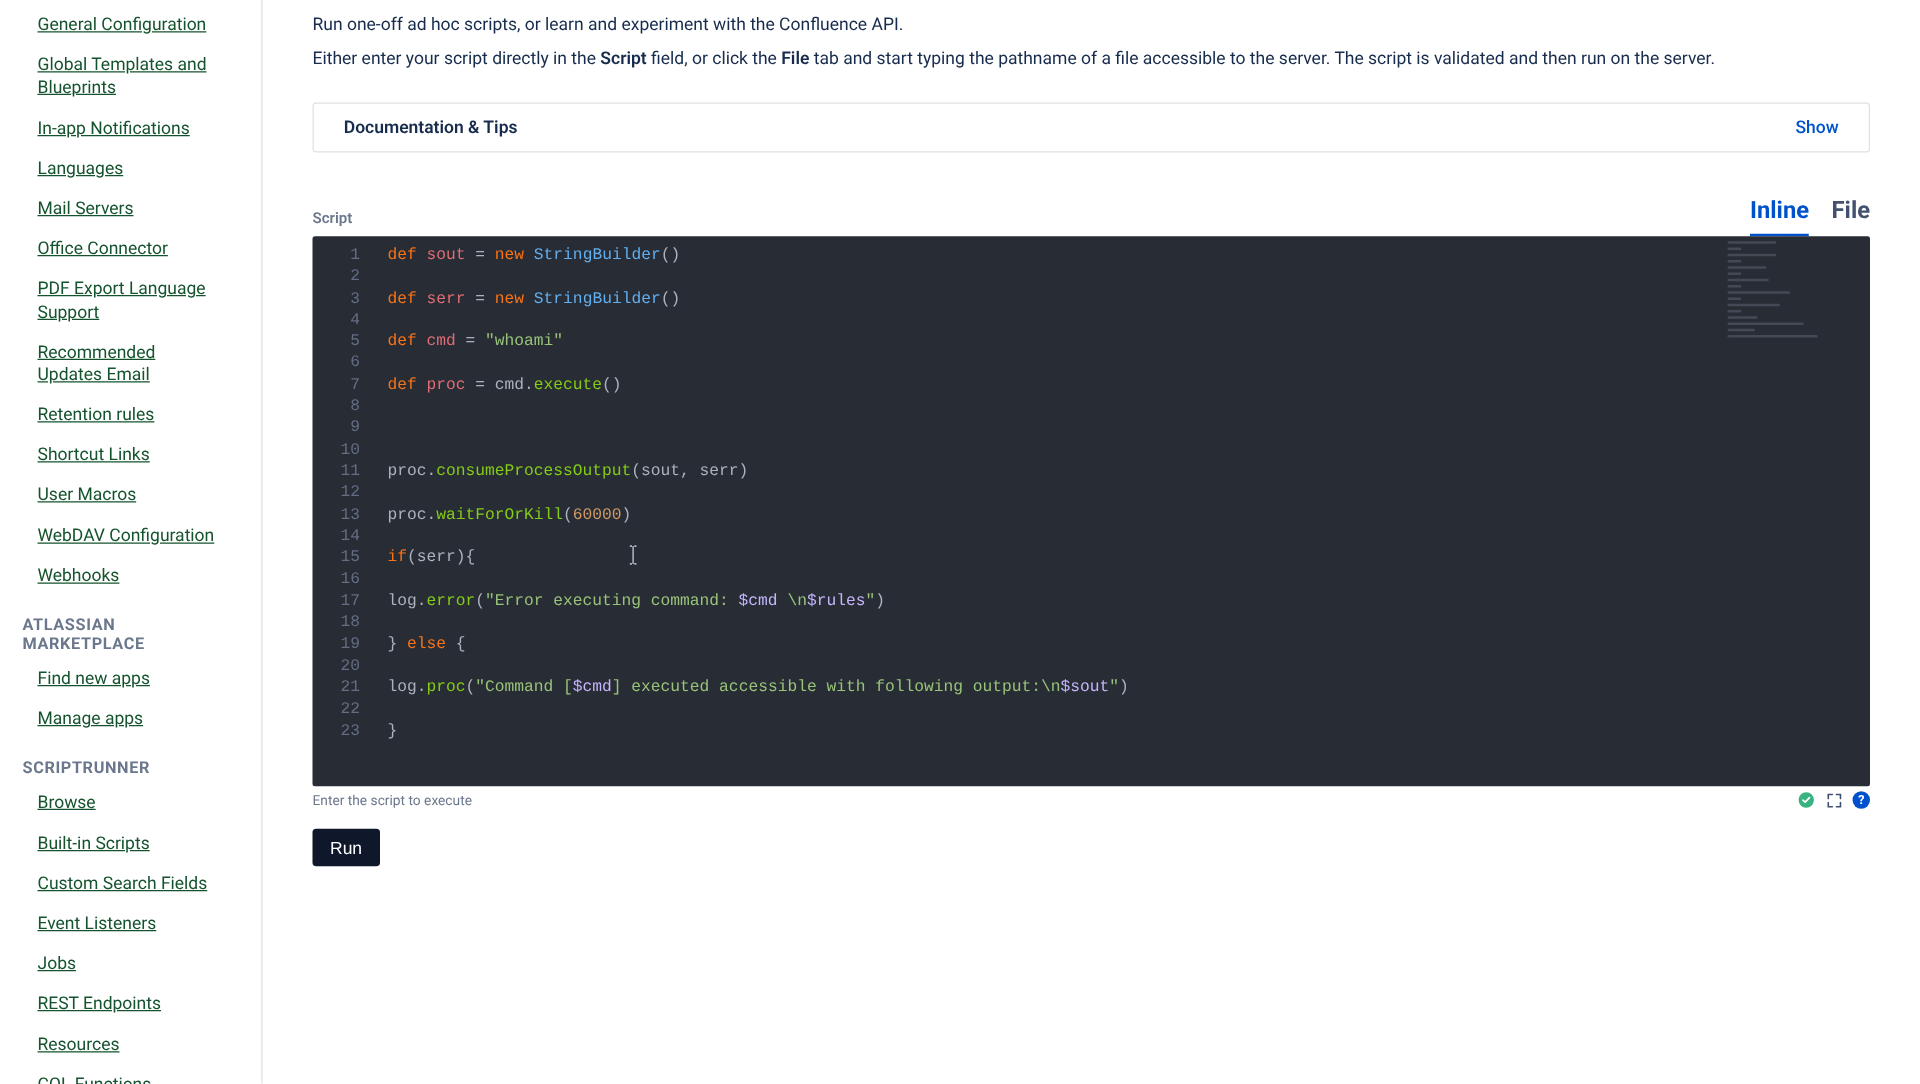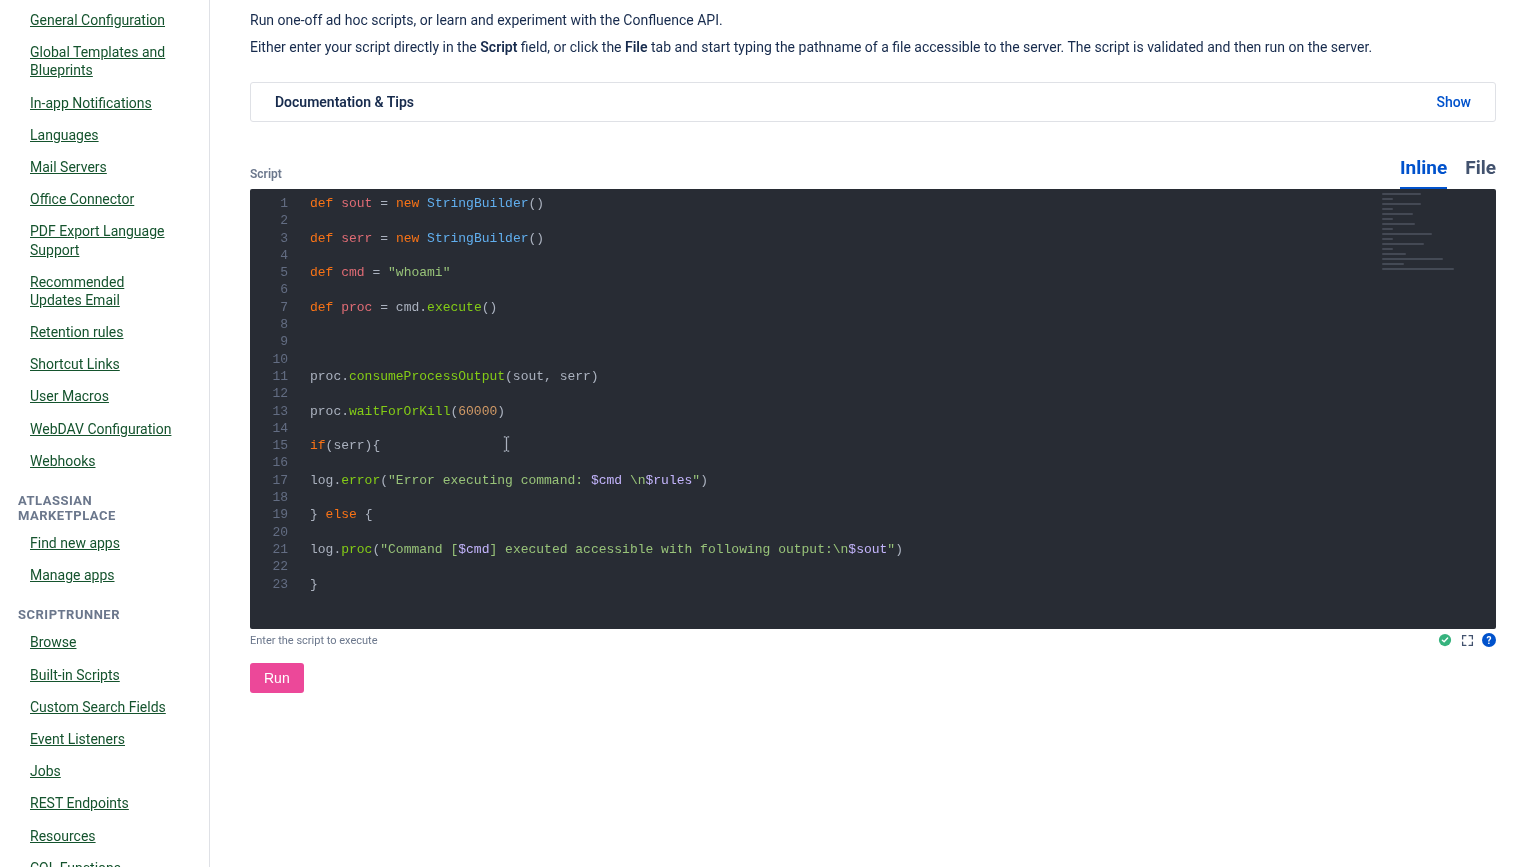--- a/index.html
+++ b/index.html
@@ -147,21 +147,21 @@
     color: #6B778C;
   }
   .editor-icons { display: flex; gap: 8px; align-items: center; }
   .icon { width: 14px; height: 14px; display: inline-flex; align-items: center; justify-content: center; }
   .icon.success svg { color: #36B37E; }
   .icon.expand svg { color: #42526E; }
   .icon.help { width: 14px; height: 14px; border-radius: 50%; background: #0052CC; color: #fff; font-size: 10px; font-weight: 700; display: flex; align-items: center; justify-content: center; }
   
   .run-btn {
     margin-top: 16px;
-    background: #ec4899;
+    background: #0f172a;
     color: #fff;
     border: none;
     border-radius: 3px;
     padding: 7px 14px;
     font-size: 14px;
     font-weight: 500;
     cursor: pointer;
   }
 </style>
 </head>

